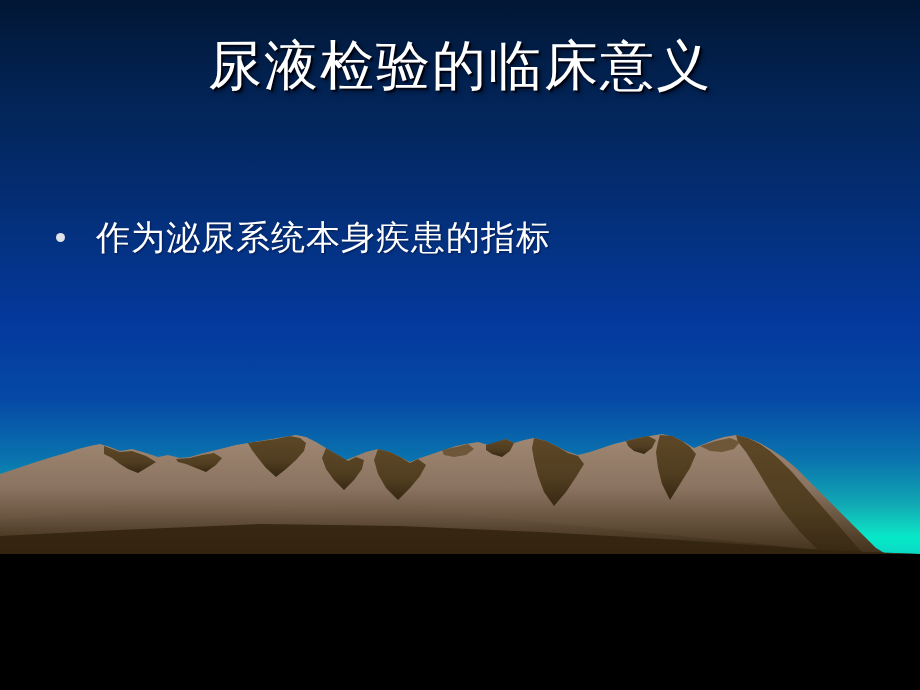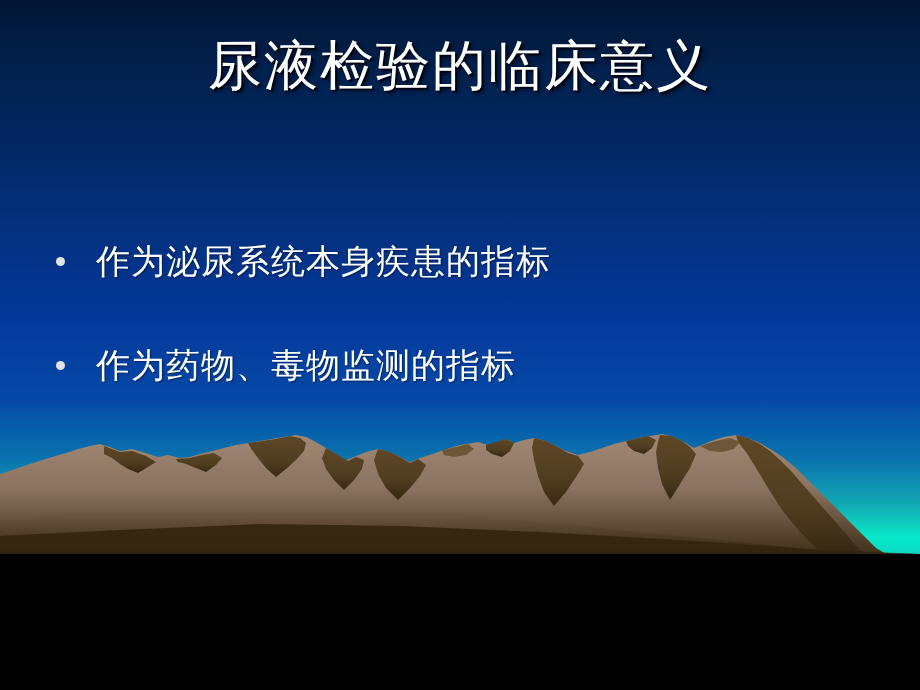--- a/index.html
+++ b/index.html
@@ -73,21 +73,20 @@
     position: absolute;
     left: 48px;
     top: 214px;
     right: 30px;
   }
   .bullet-row {
     display: flex;
     align-items: flex-start;
     margin-bottom: 58px;
     color: #ffffff;
-    margin-top: 24px;
   }
   .bullet-row:last-child { margin-bottom: 0; }
   .bullet-dot {
     flex: 0 0 auto;
     width: 40px;
     display: block;
     text-align: left;
     font-size: 30px;
     line-height: 46px;
     color: #d8dce4;
@@ -184,22 +183,16 @@
   <div id="bullets">
 
     <div class="bullet-row">
       <div class="bullet-dot">
         <span class="dotshape"></span>
       </div>
       <div class="bullet-text">作为泌尿系统本身疾患的指标</div>
     </div>
 
 
-    <div class="bullet-row">
-      <div class="bullet-dot">
-        <span class="dotshape"></span>
-      </div>
-      <div class="bullet-text">作为药物、毒物监测的指标</div>
-    </div>
 
   </div>
 
 </div>
 
 </body></html>

